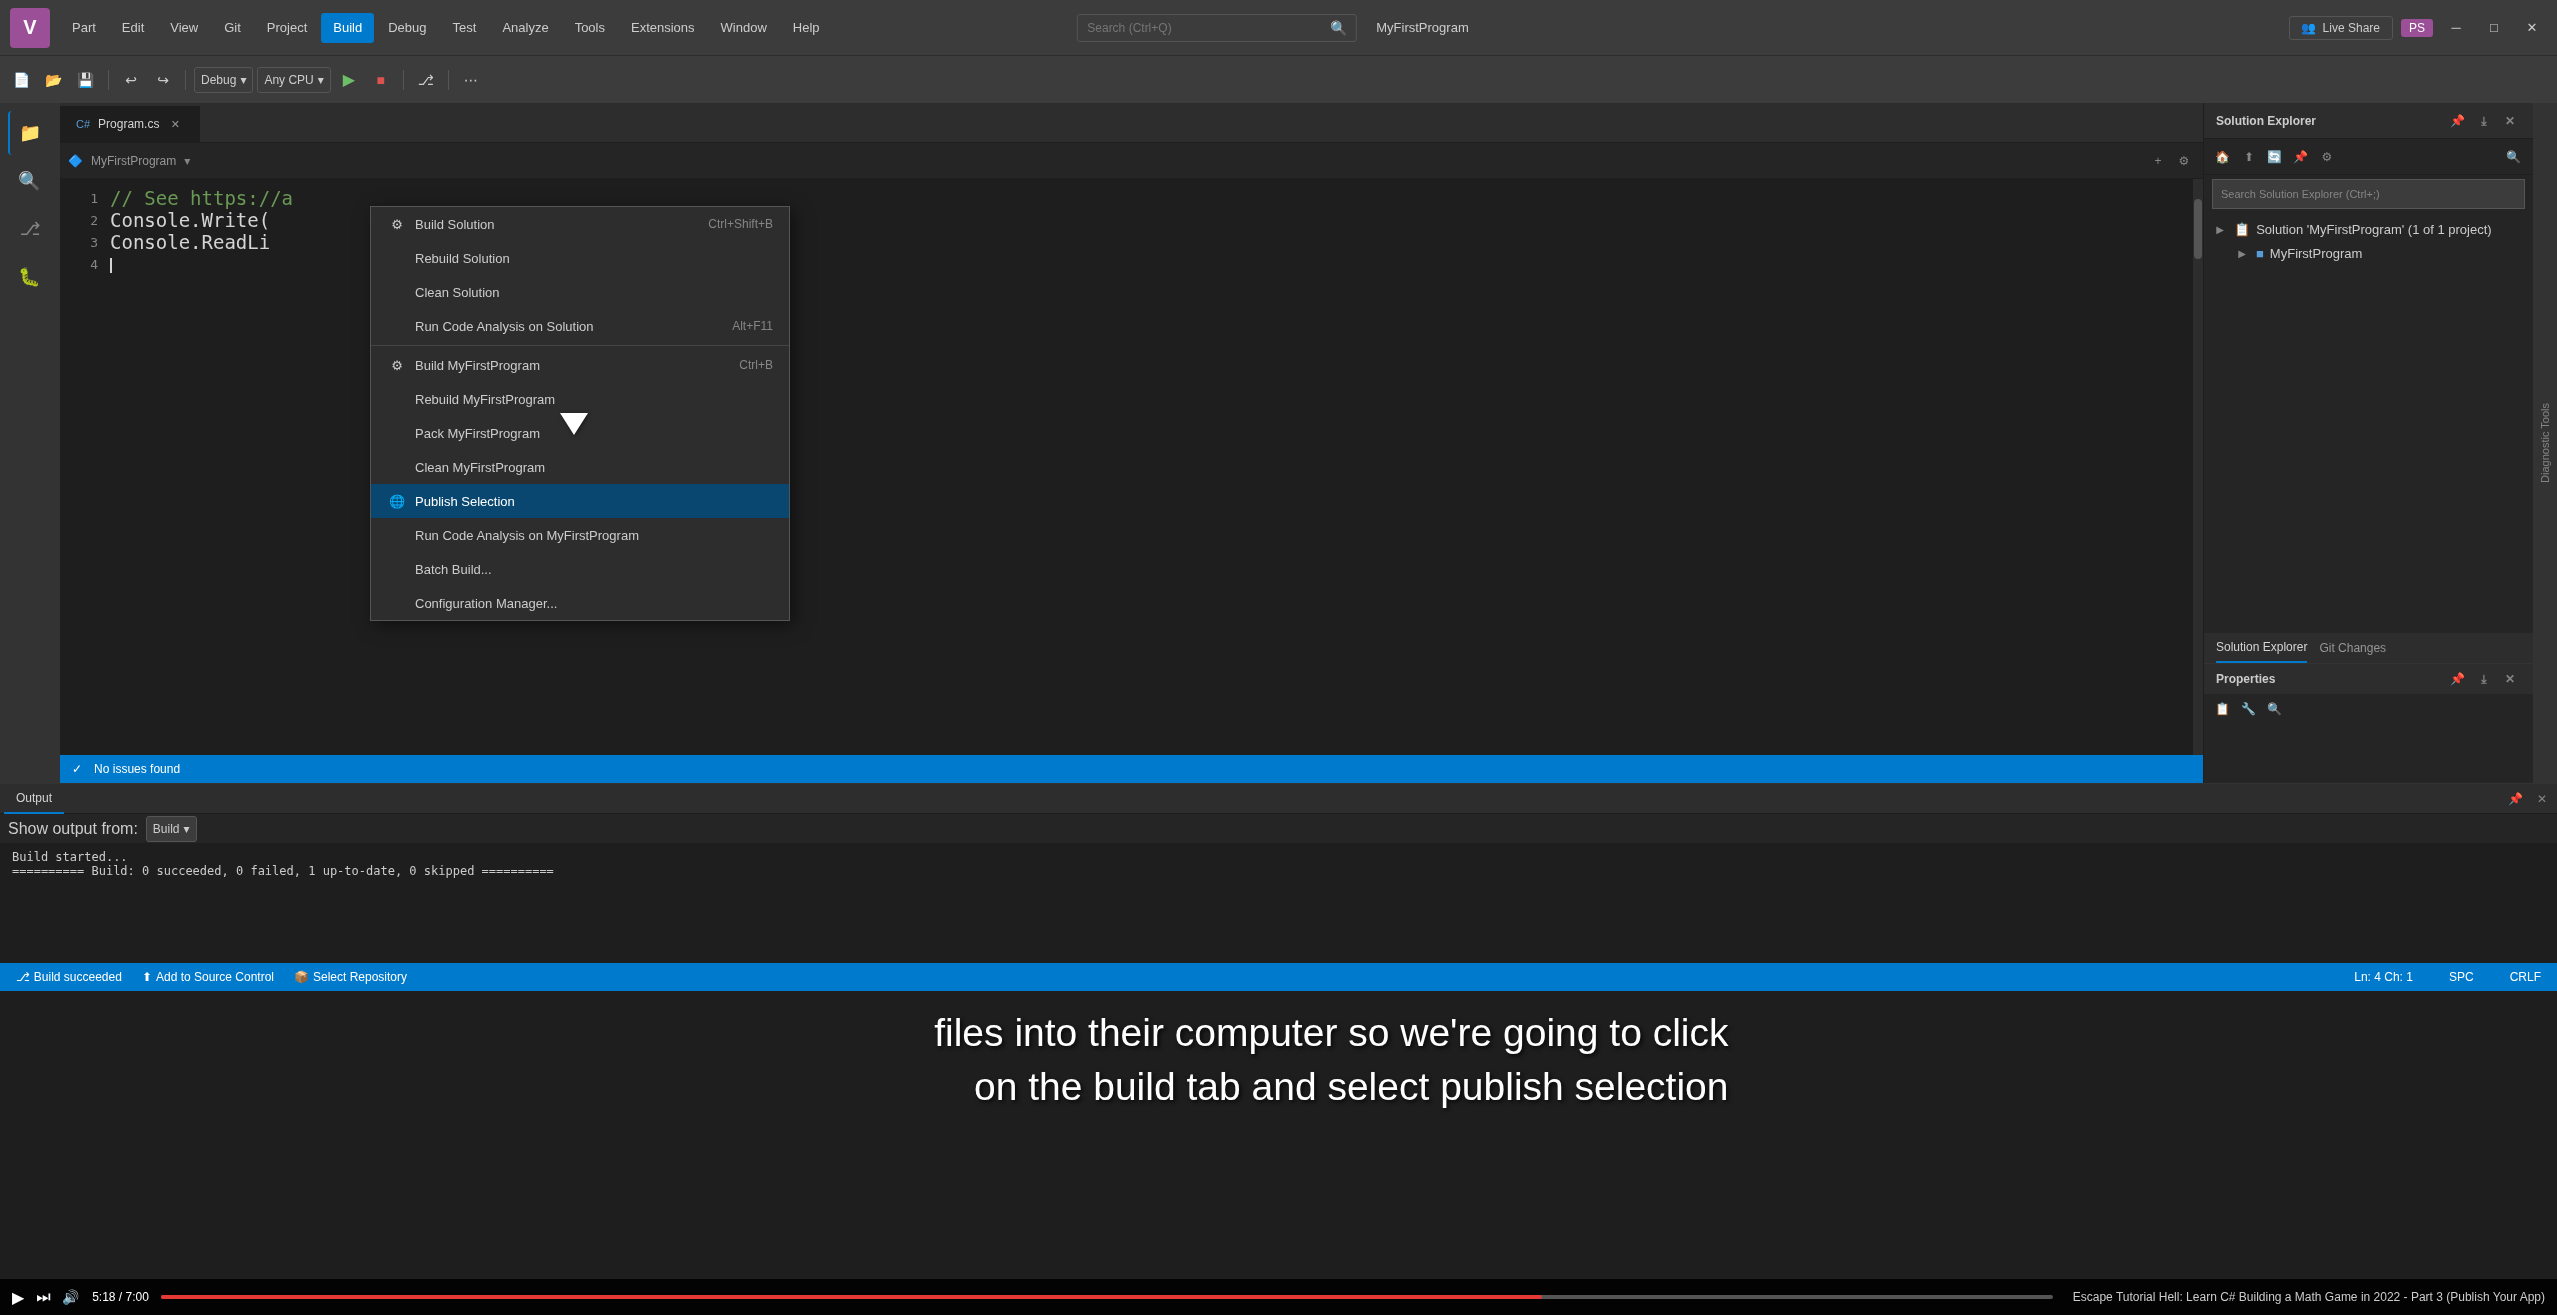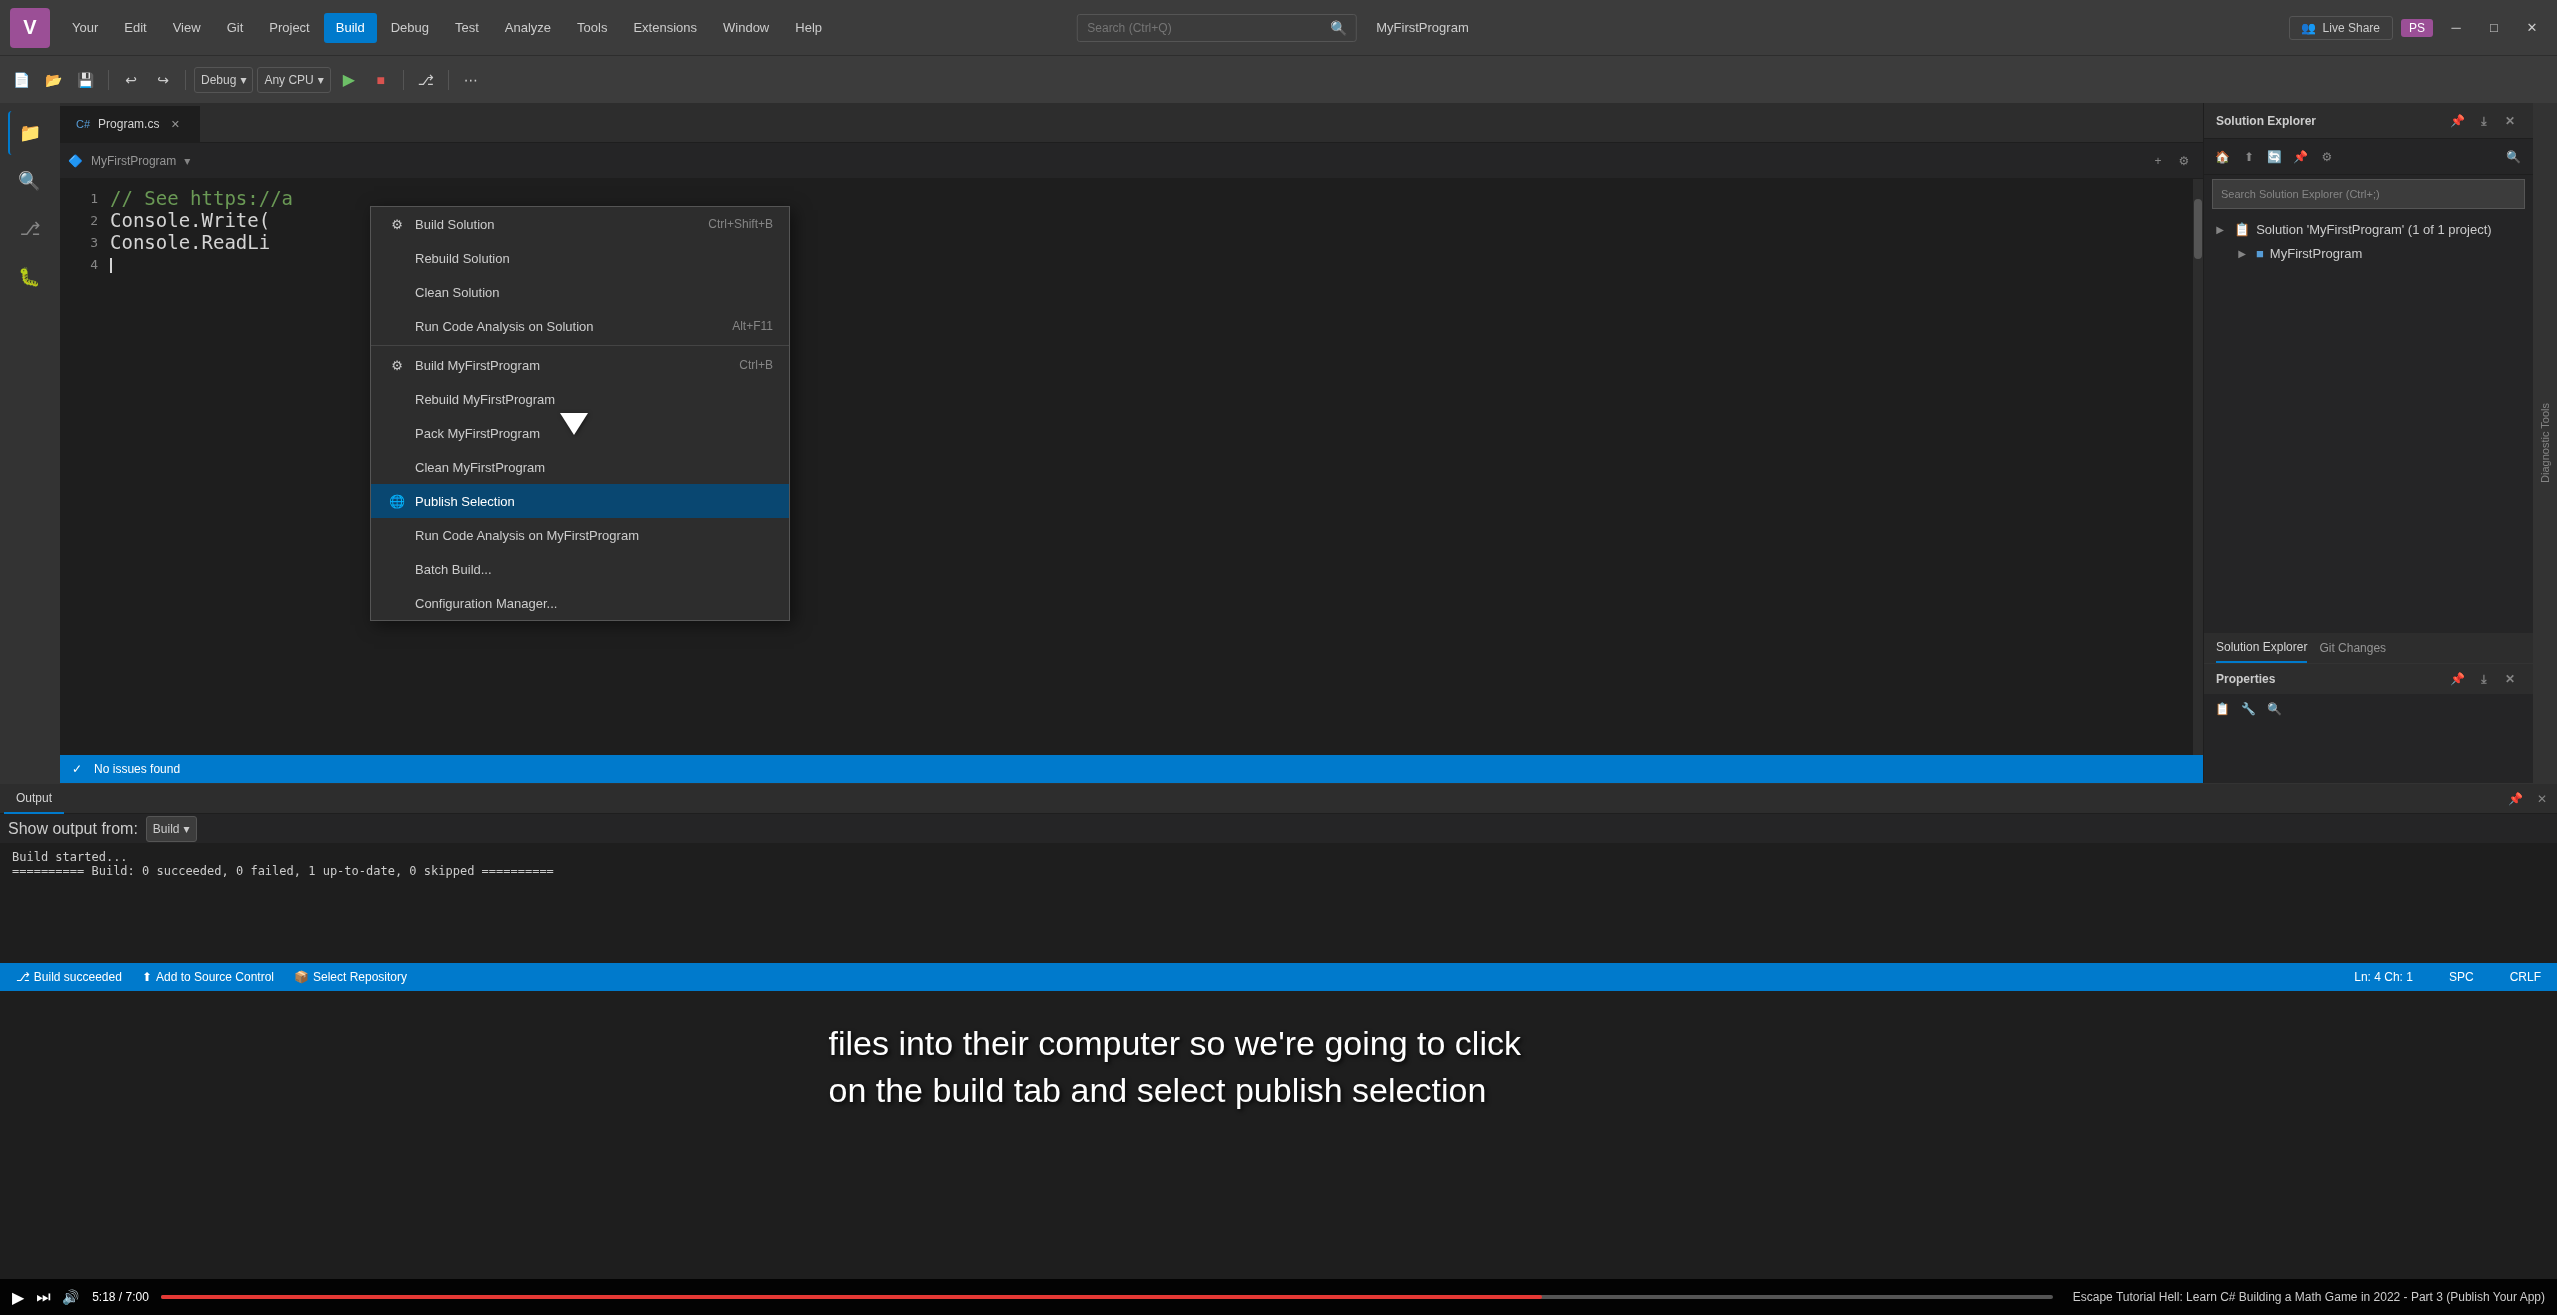--- a/index.html
+++ b/index.html
@@ -462,22 +462,22 @@
       gap: 20px;
     }
 
     
     .caption-overlay {
       position: absolute;
       bottom: 200px;
       left: 50%;
       transform: translateX(-50%);
       width: 900px;
-      text-align: left;
-      font-size: 34px;
+      text-align: right;
+      font-size: 39px;
       font-weight: 500;
       color: white;
       text-shadow: 2px 2px 4px rgba(0,0,0,0.8);
       line-height: 1.4;
       z-index: 50;
       pointer-events: none;
     }
 
     
     .video-controls {
@@ -605,21 +605,21 @@
     }
   </style>
 </head>
 <body>
 
 <div class="title-bar">
   <div class="title-bar-logo">
     <span>V</span>
   </div>
   <div class="title-bar-menus">
-    <div class="menu-item">Your</div>
+    <div class="menu-item">Part</div>
     <div class="menu-item">Edit</div>
     <div class="menu-item">View</div>
     <div class="menu-item">Git</div>
     <div class="menu-item">Project</div>
     <div class="menu-item active">Build</div>
     <div class="menu-item">Debug</div>
     <div class="menu-item">Test</div>
     <div class="menu-item">Analyze</div>
     <div class="menu-item">Tools</div>
     <div class="menu-item">Extensions</div>

